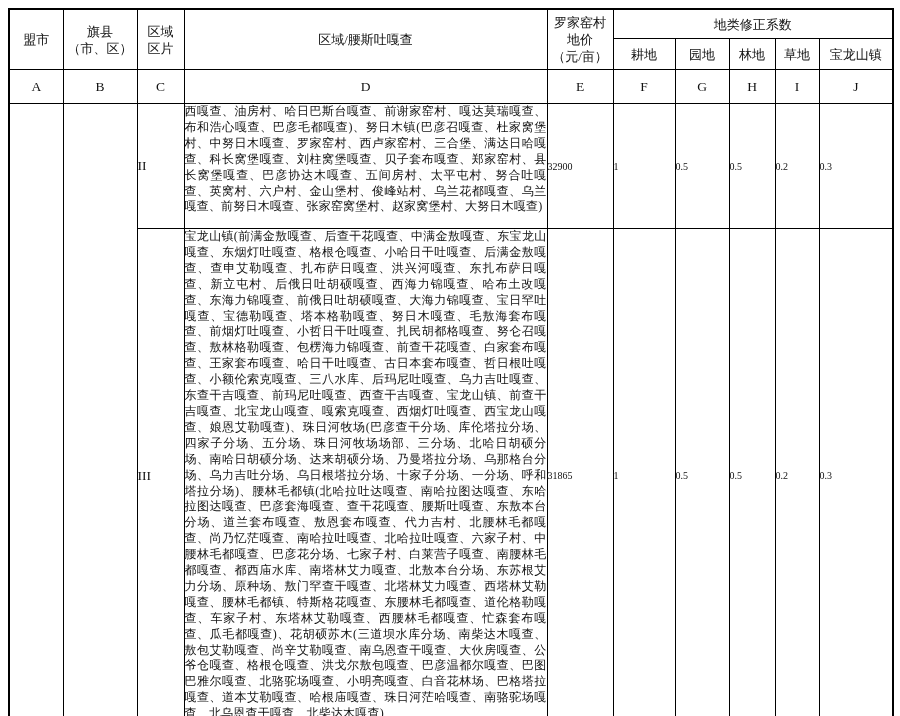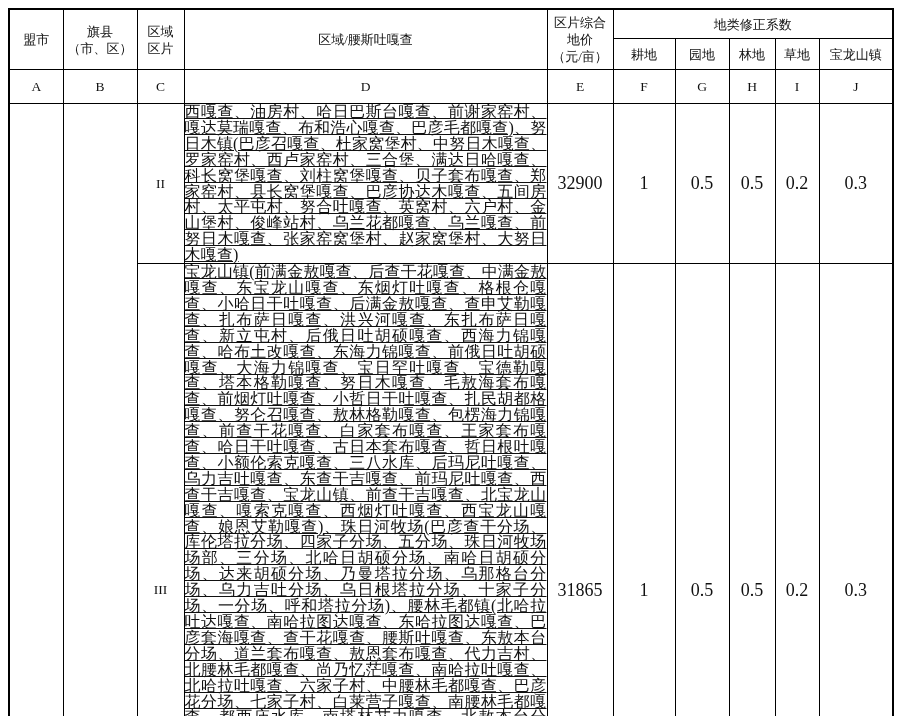--- a/index.html
+++ b/index.html
@@ -41,38 +41,36 @@
     padding: 1px;
   }
   td.code {
     text-align: center;
     vertical-align: middle;
     font-size: 13.5px;
     height: 33px;
     font-family: "Liberation Serif", "DejaVu Serif", serif;
   }
   td.zone {
-    text-align: center;
     vertical-align: middle;
     font-size: 13.5px;
   }
   td.desc {
     vertical-align: top;
     text-align: justify;
     text-justify: inter-ideograph;
-    font-size: 16px;
+    font-size: 12px;
     line-height: 15.9px;
     padding: 2px 3px 0 3px;
     letter-spacing: 0.2px;
-    text-decoration: underline;
   }
   td.num {
-    text-align: center;
+    text-align: left;
     vertical-align: middle;
-    font-size: 18px;
+    font-size: 10px;
   }
   tr.group-row td.hdr { height: 28px; }
   tr.subhdr-row td.hdr { height: 30px; }
   tr.row-two  { height: 125px; }
   tr.row-three { height: 480px; }
 </style>
 </head>
 <body>
 
 <div class="page">
@@ -91,21 +89,21 @@
     </colgroup>
 
     <tbody>
         <tr class="group-row">
       <td class="hdr" rowspan="2">盟市</td>
       <td class="hdr" rowspan="2">旗县
 （市、区）</td>
       <td class="hdr" rowspan="2">区域
 区片</td>
       <td class="hdr" rowspan="2">区域/腰斯吐嘎查</td>
-      <td class="hdr" rowspan="2">区片综合
+      <td class="hdr" rowspan="2">罗家窑村
 地价
 （元/亩）</td>
       <td class="hdr" colspan="5">地类修正系数</td>
     </tr>
 
     <tr class="subhdr-row">
       <td class="hdr">耕地</td>
       <td class="hdr">园地</td>
       <td class="hdr">林地</td>
       <td class="hdr">草地</td>

